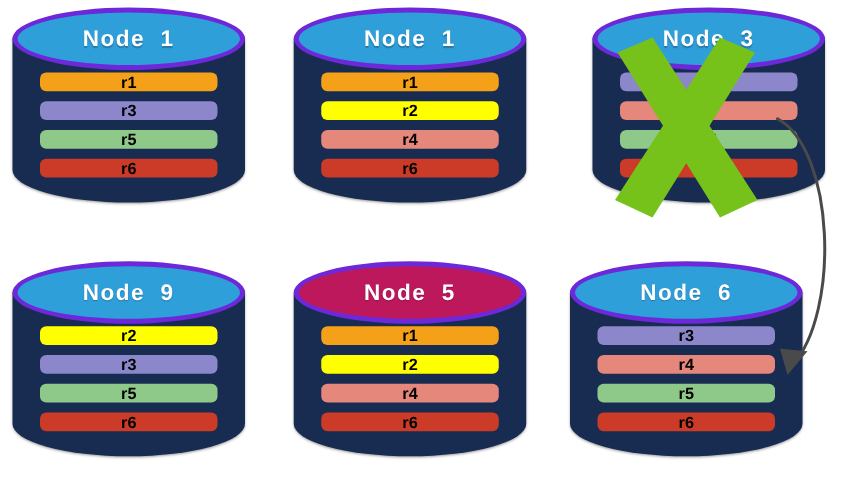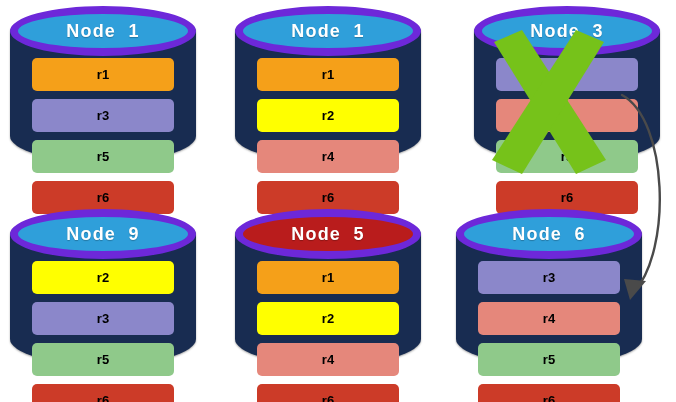--- a/index.html
+++ b/index.html
@@ -38,21 +38,21 @@
     box-shadow: 0 1px 2px rgba(0,0,0,0.35);
   }
   .cyl-top {
     position: absolute;
     left: 10px;
     top: 6px;
     width: 186px;
     height: 50px;
     background: #2F9FDA;
     border-radius: 50%;
-    border: 8px solid #6d28d9;
+    border: 4px solid #6d28d9;
     box-sizing: border-box;
     display: flex;
     align-items: center;
     justify-content: center;
   }
   .node-title {
     color: #ffffff;
     font-size: 18px;
     font-weight: bold;
     letter-spacing: 1.2px;
@@ -62,21 +62,21 @@
   .replicas {
     position: absolute;
     left: 32px;
     top: 58px;
     width: 142px;
     display: flex;
     flex-direction: column;
     gap: 8px;
   }
   .replica {
-    height: 33px;
+    height: 15px;
     border-radius: 5px;
     display: flex;
     align-items: center;
     justify-content: center;
     font-size: 13px;
     font-weight: bold;
     color: #000000;
     line-height: 1;
   }
   
@@ -155,21 +155,21 @@
     <div class="replicas">
       <div class="replica" style="background: rgb(255, 255, 0);">r2</div>
       <div class="replica" style="background: rgb(139, 135, 202);">r3</div>
       <div class="replica" style="background: rgb(143, 201, 138);">r5</div>
       <div class="replica" style="background: rgb(204, 59, 40);">r6</div>
     </div>
   </div>
 
   <div class="node" id="node5">
     <div class="cyl-body" style="background: rgb(24, 44, 81);"></div>
-    <div class="cyl-top" style="background: #b91c1c;">
+    <div class="cyl-top" style="background: #be185d;">
       <span class="node-title">Node  5</span>
     </div>
     <div class="replicas">
       <div class="replica" style="background: rgb(245, 160, 25);">r1</div>
       <div class="replica" style="background: rgb(255, 255, 0);">r2</div>
       <div class="replica" style="background: rgb(229, 135, 123);">r4</div>
       <div class="replica" style="background: rgb(204, 59, 40);">r6</div>
     </div>
   </div>
 

